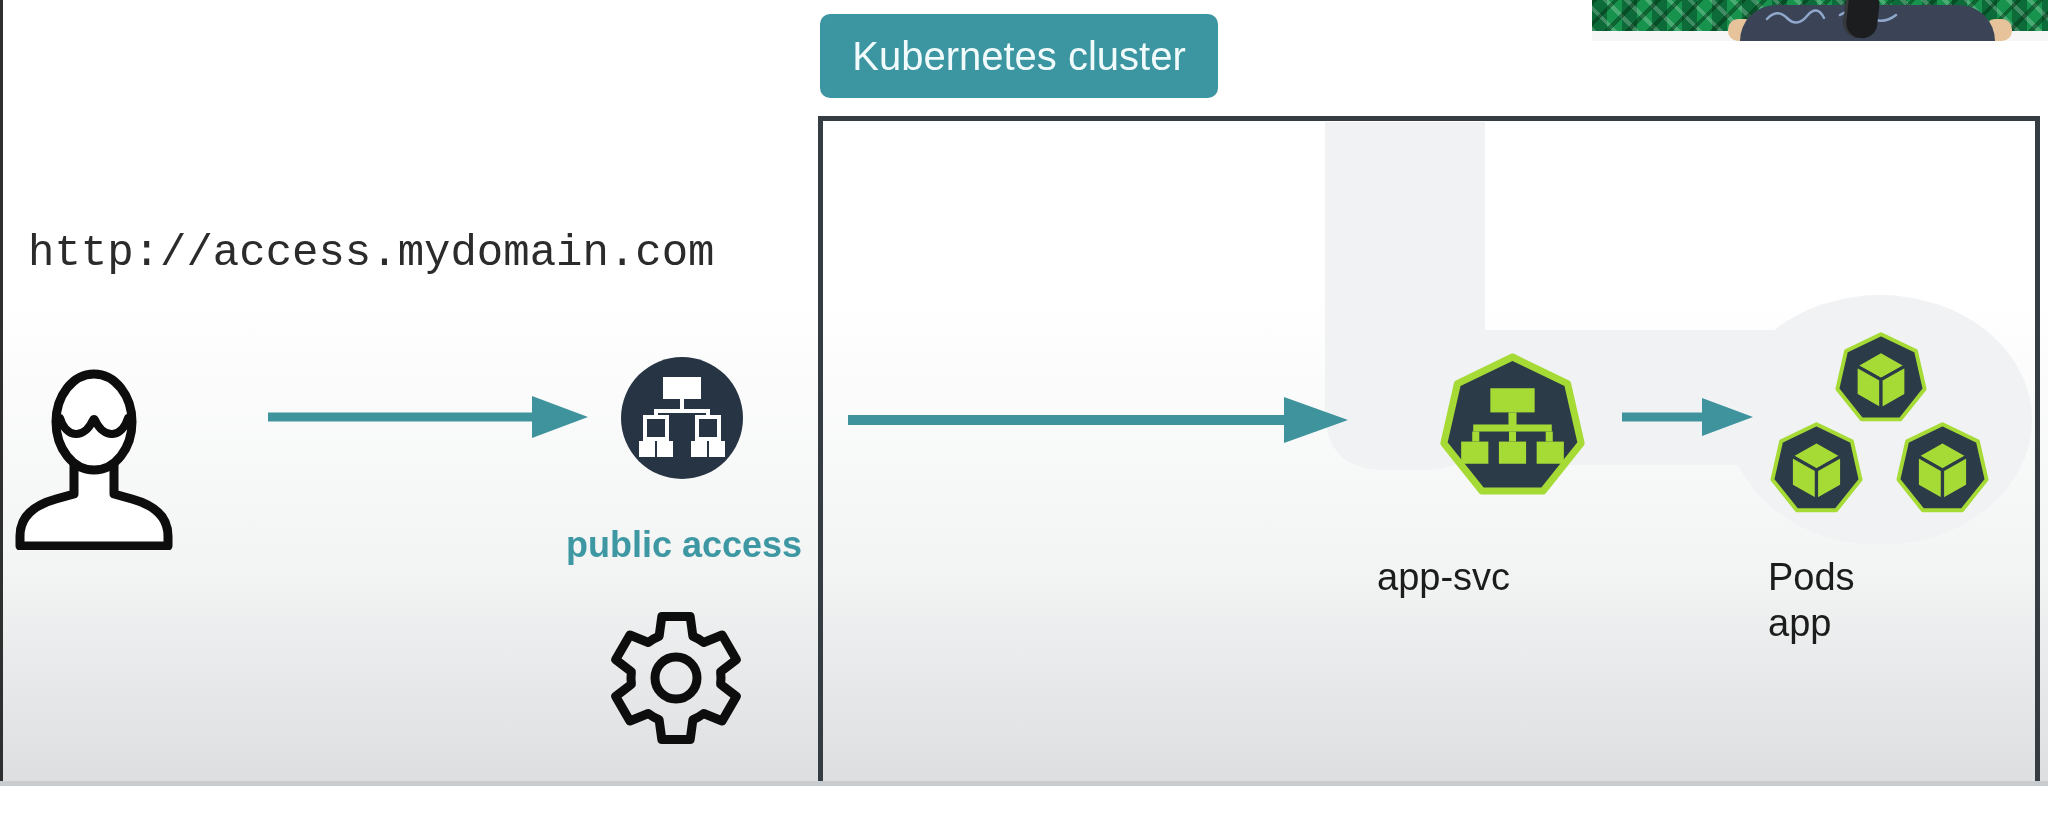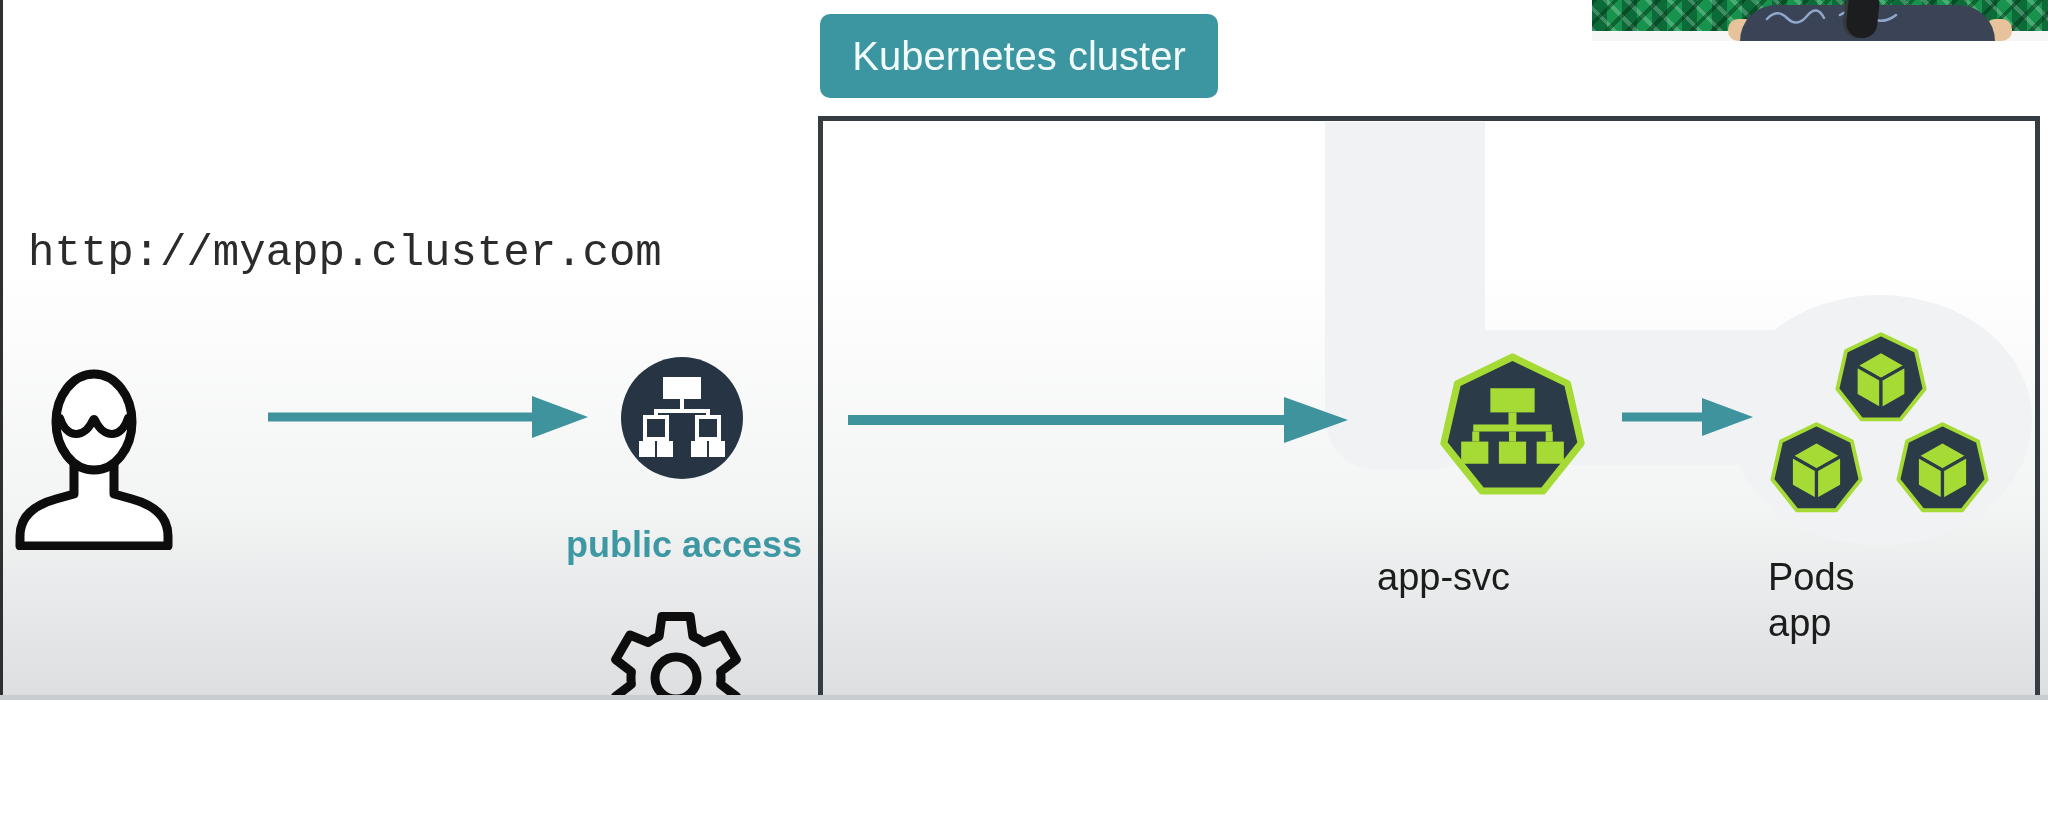--- a/index.html
+++ b/index.html
@@ -1,17 +1,17 @@
 <!DOCTYPE html>
 <html><head>
 <meta charset="utf-8">
 <style>
   html,body{margin:0;padding:0;}
   .stage{
-    position:relative;width:2048px;height:700px;overflow:hidden;
+    position:relative;width:2048px;height:786px;overflow:hidden;
     background:linear-gradient(180deg,#ffffff 0%,#ffffff 38%,#f3f4f4 72%,#dcdee0 100%);
     font-family:"Liberation Sans",sans-serif;
   }
   .left-edge{position:absolute;left:0;top:0;width:3px;height:100%;background:#2f2f2f;}
   .bottom-edge{position:absolute;left:0;bottom:0;width:100%;height:5px;background:#c9ccce;}
 
   .bg-svg{position:absolute;left:0;top:0;}
 
   .url-text{
     position:absolute;left:28px;top:228px;
@@ -93,21 +93,21 @@
       <polygon points="1702,398 1753,417 1702,436" fill="#3e939d"></polygon>
     </g>
   </svg>
 
   <div class="cluster-box"></div>
 
   <div class="badge">
     <span>Kubernetes cluster</span>
   </div>
 
-  <div class="url-text">http://myapp.cluster.com</div>
+  <div class="url-text">http://access.mydomain.com</div>
 
   <svg class="node-icon" style="left:8px;top:350px;" width="172" height="200" viewBox="0 0 172 200">
     <g fill="#ffffff" stroke="#0d0d0d" stroke-width="9" stroke-linejoin="round">
       <path d="M12,196 V186 C12,166 26,155 48,149 L66,144 V112 H106 V144 L124,149 C146,155 160,166 160,186 V196 Z"></path>
       <ellipse cx="86" cy="72" rx="38" ry="48"></ellipse>
     </g>
     <path d="M52,68 C58,88 76,90 85,70 Q86,68 87,70 C96,90 114,88 120,68" fill="none" stroke="#0d0d0d" stroke-width="8" stroke-linecap="round"></path>
   </svg>
 
   <svg class="node-icon" style="left:619px;top:355px;" width="126" height="126" viewBox="0 0 126 126">

